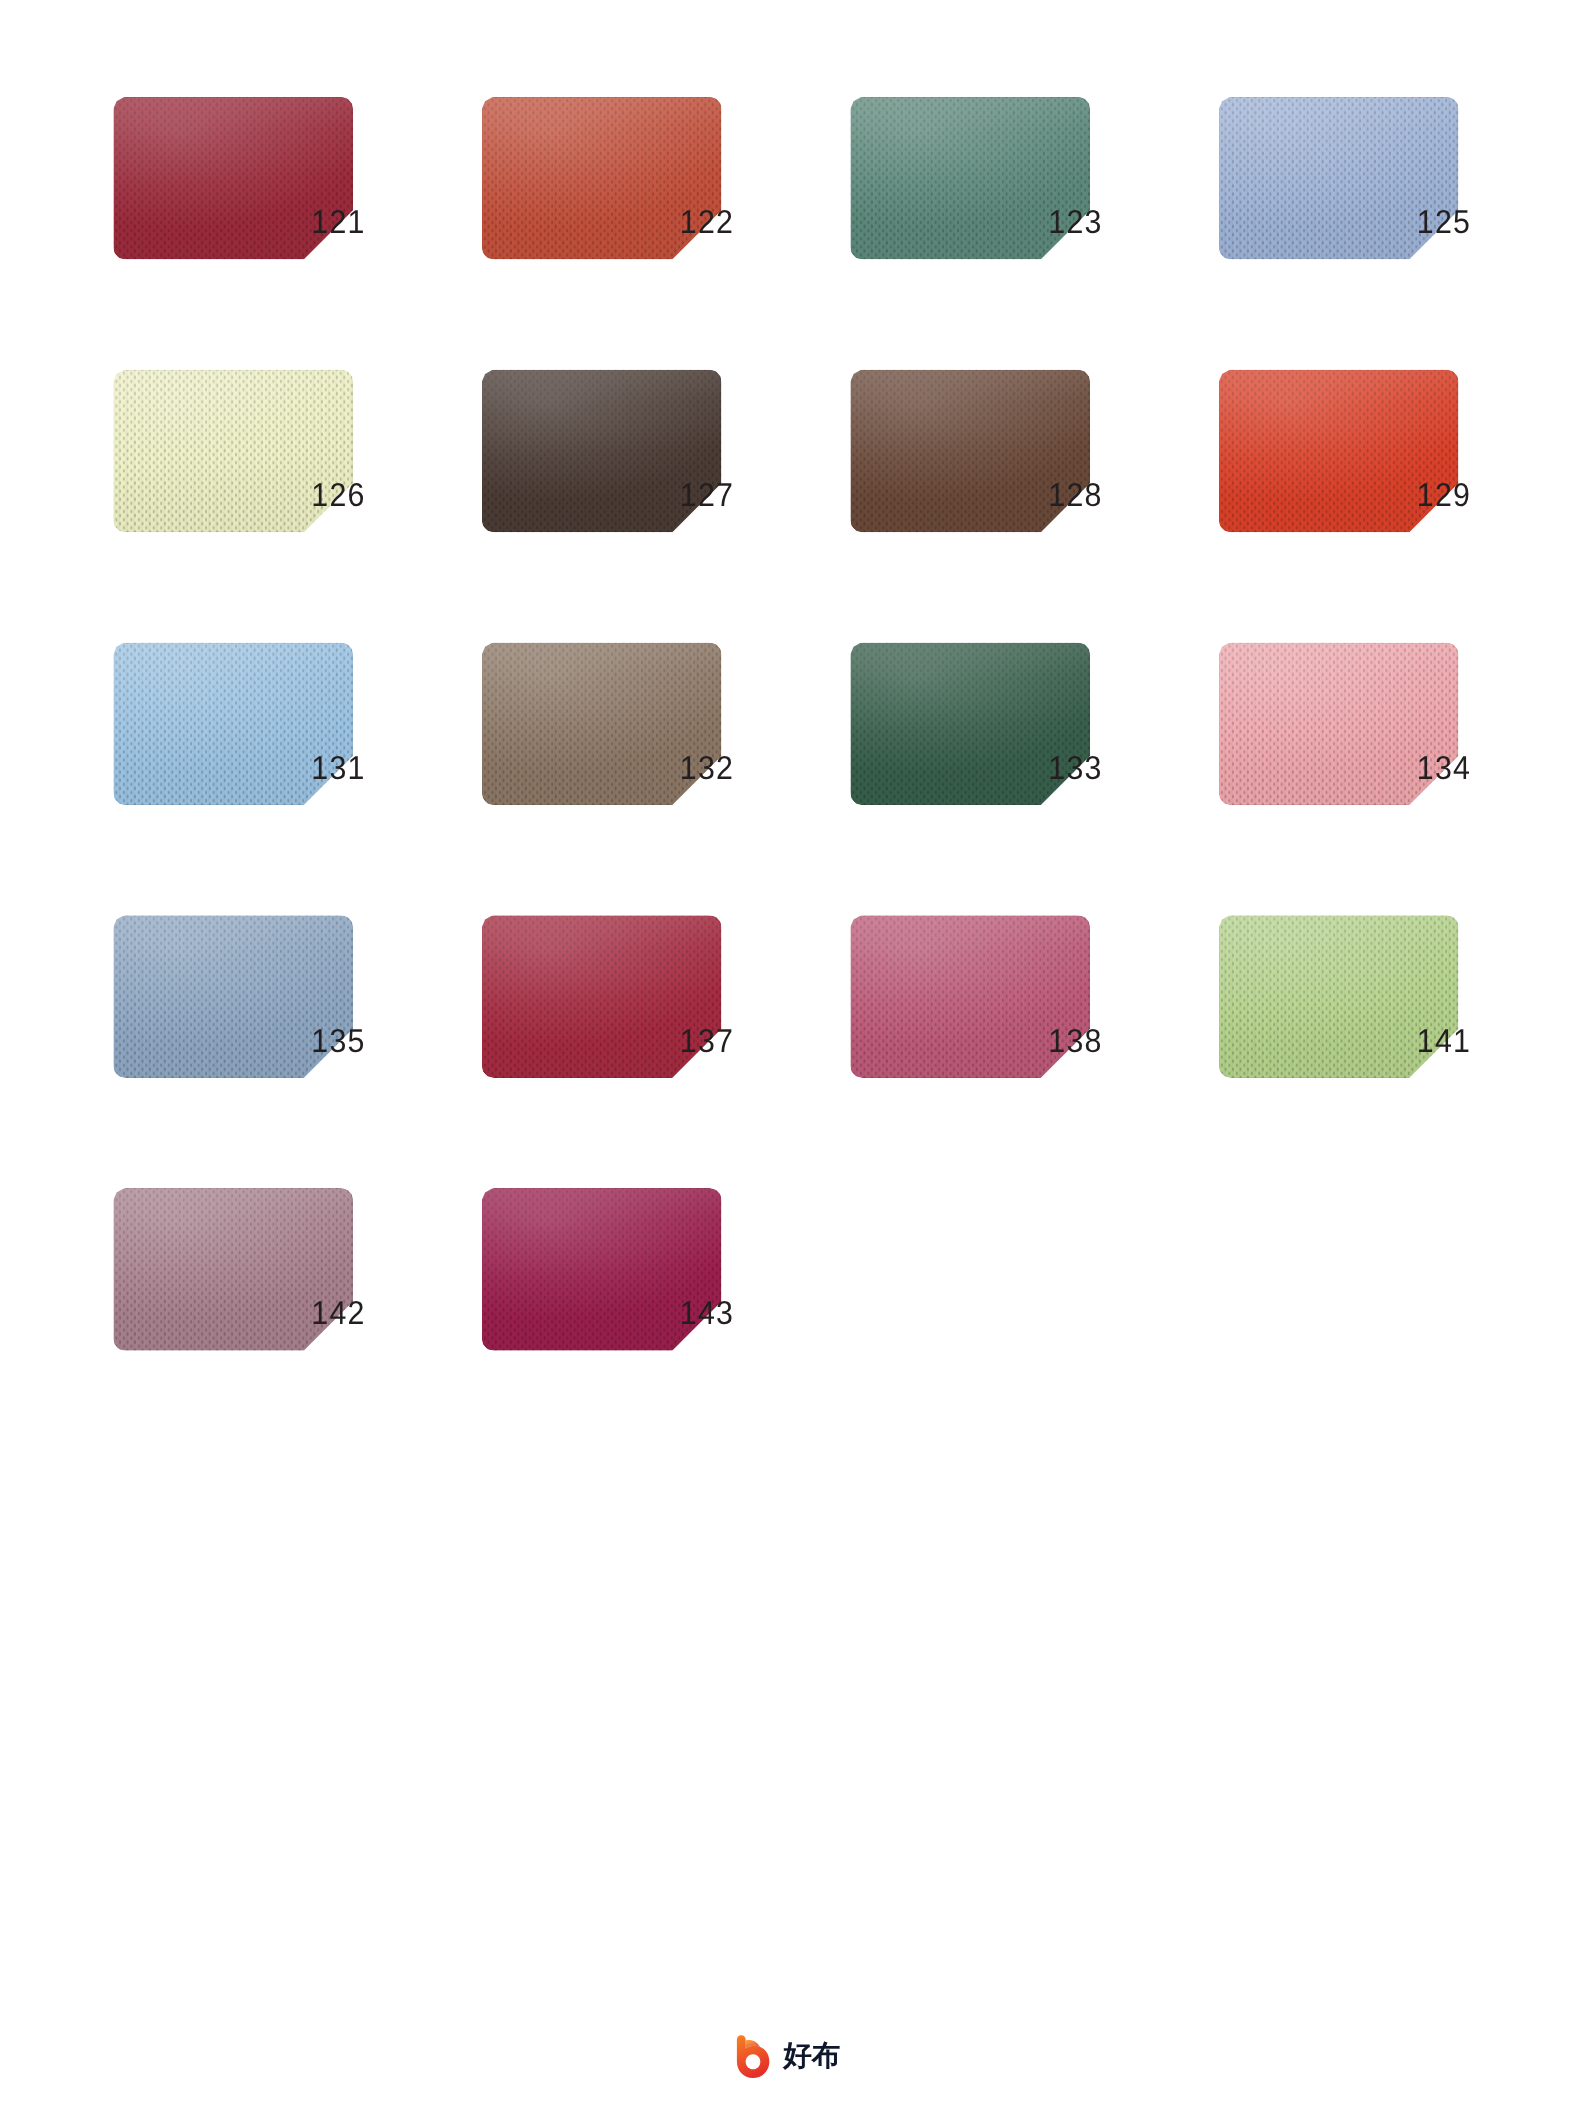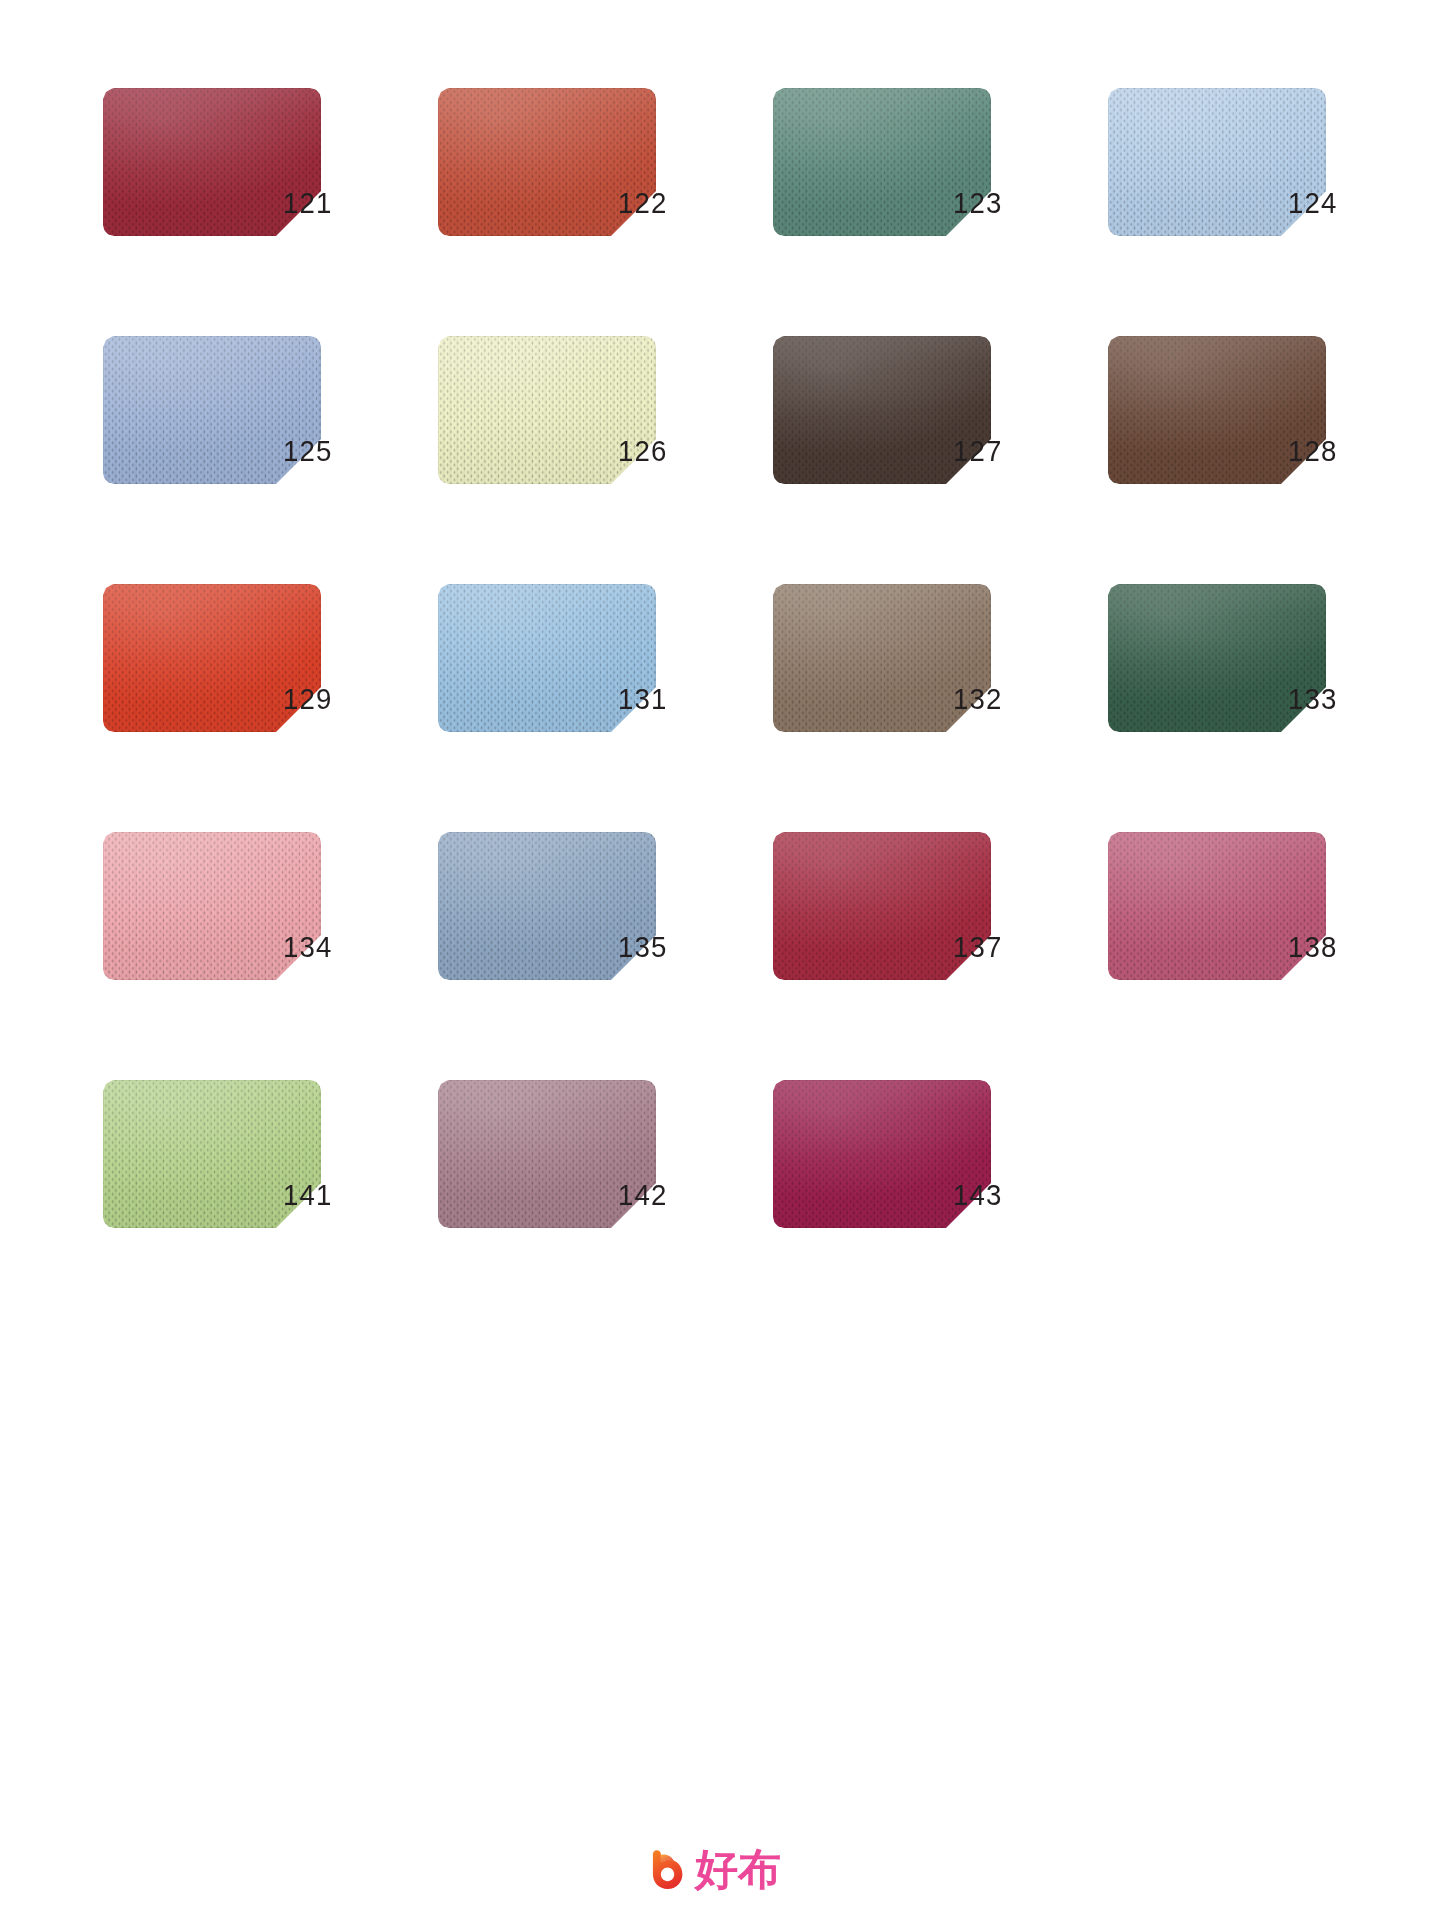--- a/index.html
+++ b/index.html
@@ -140,23 +140,23 @@
   }
 
   #brand-mark{
     width:37px;
     height:41px;
     display:block;
   }
 
   #brand-text{
     font-family:"DejaVu Sans","Liberation Sans",sans-serif;
-    font-size:43px;
+    font-size:26px;
     font-weight:700;
-    color:#ec4899;
+    color:#0f172a;
     letter-spacing:0px;
     line-height:41px;
     white-space:nowrap;
   }
 </style>
 </head>
 <body>
 
 <div id="sheet">
 
@@ -180,29 +180,20 @@
         <div class="chip-number">122</div>
       </div>
       <div class="swatch-cell">
         <div class="chip" style="--c: #5d8a7c;">
           <div class="base"></div>
           <div class="tex"></div>
           <div class="sheen"></div>
           <div class="edge"></div>
         </div>
         <div class="chip-number">123</div>
-      </div>
-      <div class="swatch-cell">
-        <div class="chip" style="--c: #b6d0ea;">
-          <div class="base"></div>
-          <div class="tex"></div>
-          <div class="sheen"></div>
-          <div class="edge"></div>
-        </div>
-        <div class="chip-number">124</div>
       </div>
       <div class="swatch-cell">
         <div class="chip" style="--c: #9fb4d8;">
           <div class="base"></div>
           <div class="tex"></div>
           <div class="sheen"></div>
           <div class="edge"></div>
         </div>
         <div class="chip-number">125</div>
       </div>

